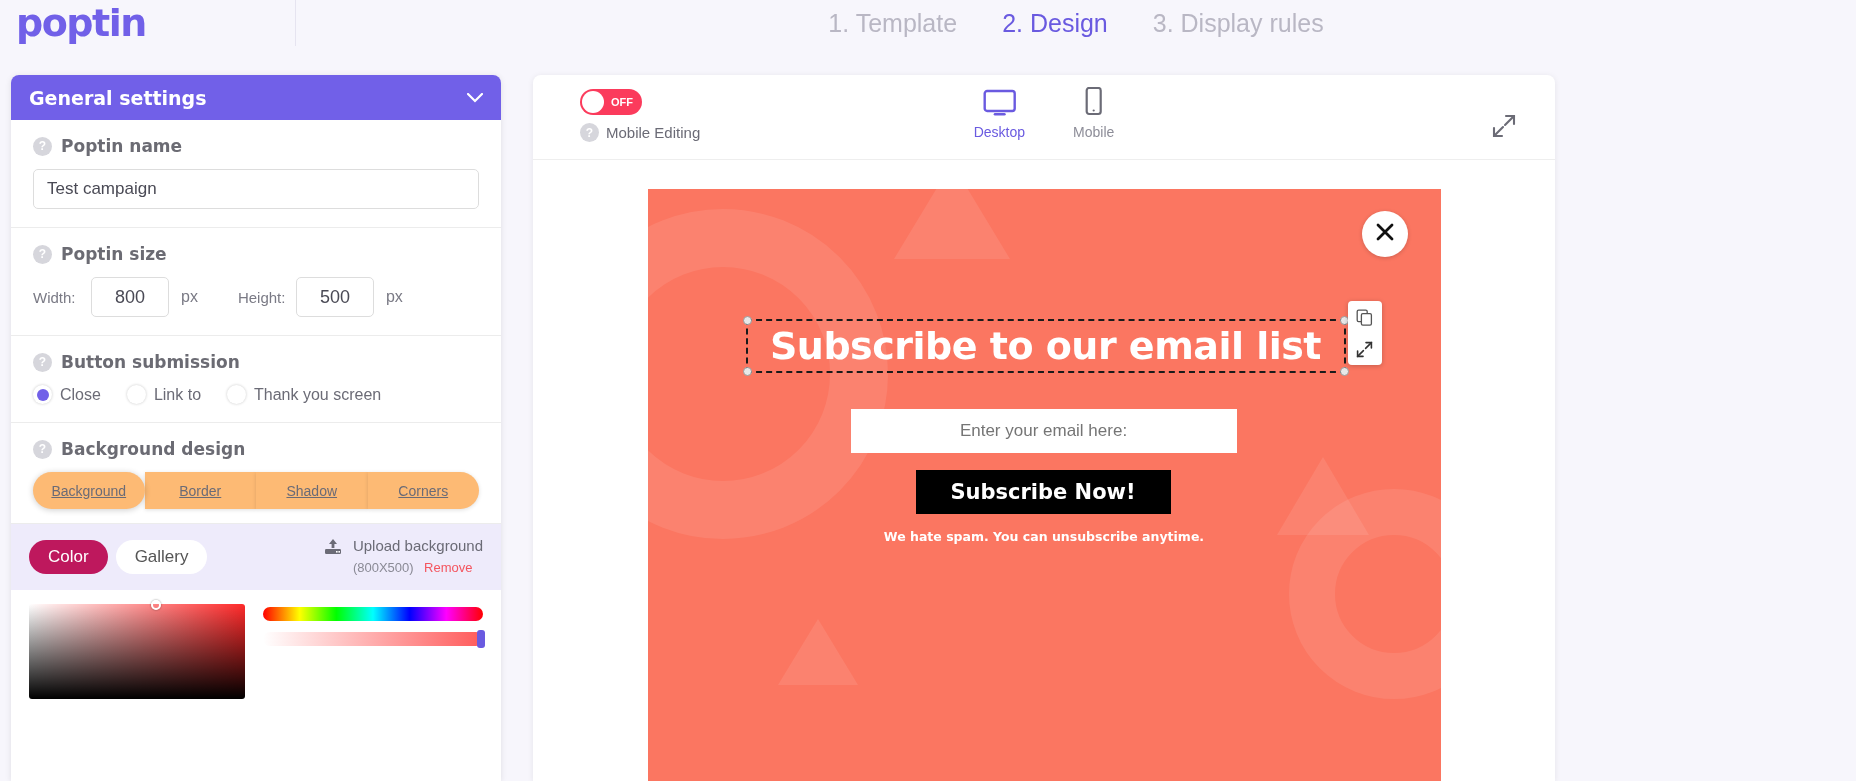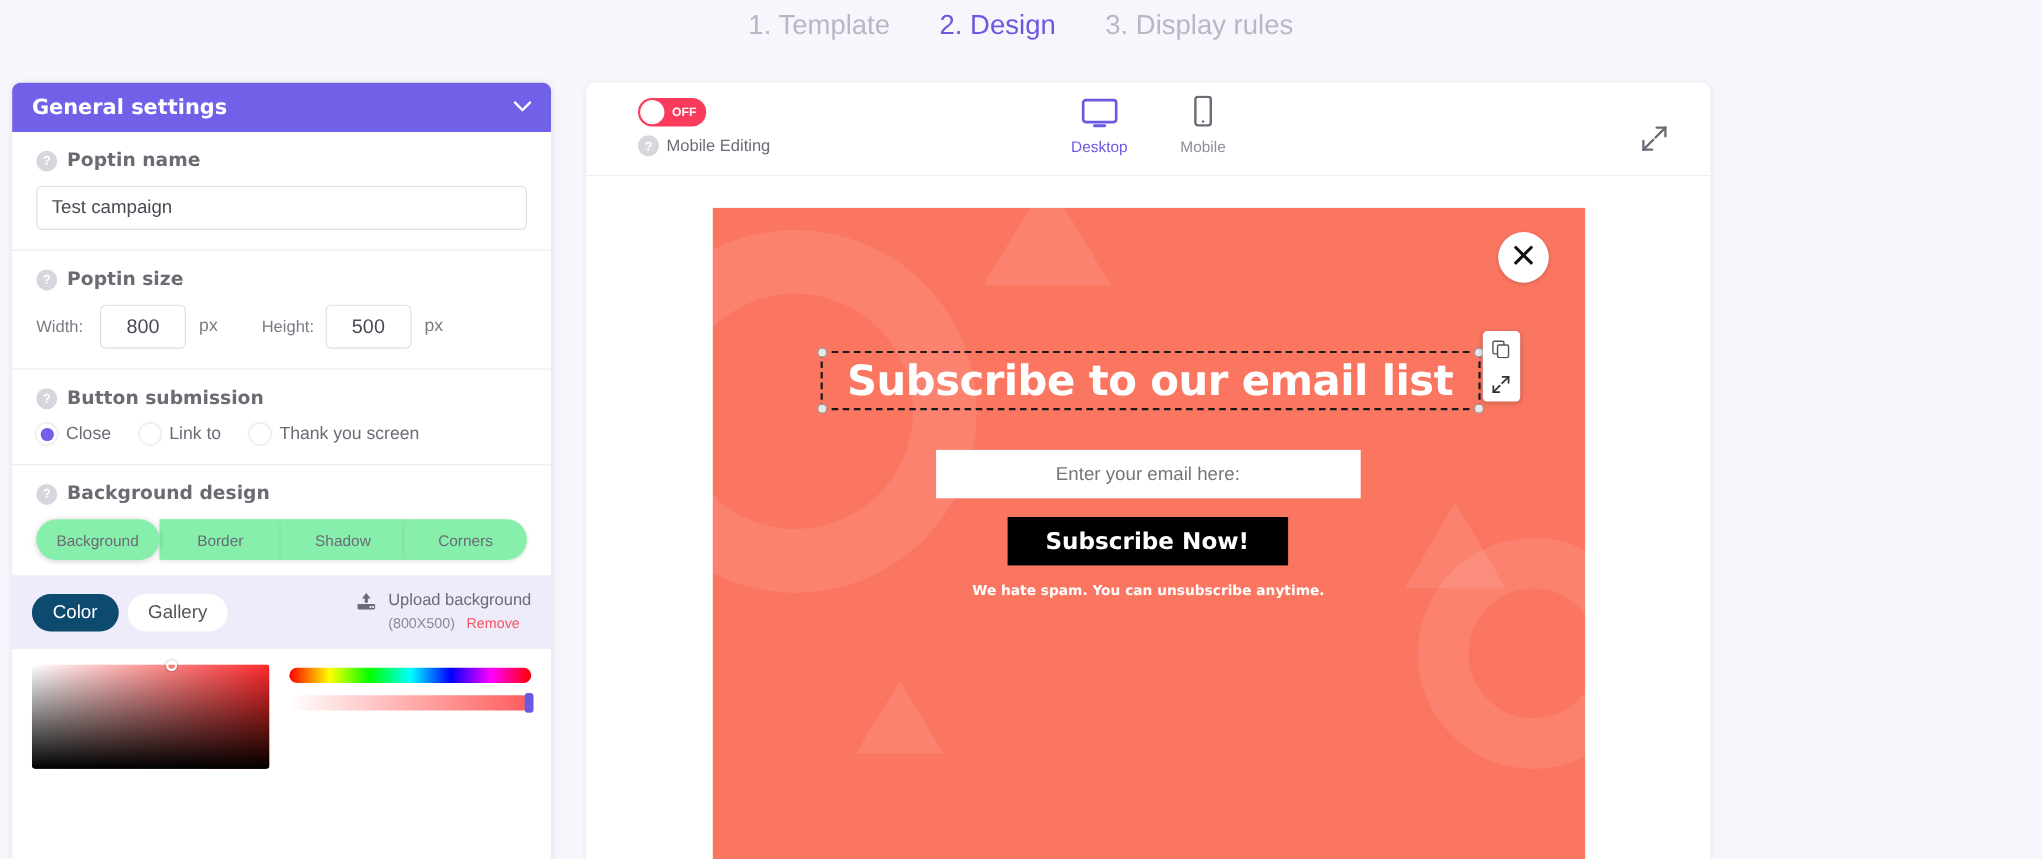--- a/index.html
+++ b/index.html
@@ -127,22 +127,23 @@
     border-radius: 50%; background: #7160e8;
   }
   .radio-label { font-size: 16px; color: #6b6b76; }
 
   
   .tabs { display: flex; width: 100%; }
   .tab {
     flex: 1; height: 37px;
     display: flex; align-items: center; justify-content: center;
     font-size: 14px; color: #6b6b76;
-    background: #86efac; cursor: pointer;
+    background: #fdba74; cursor: pointer;
     box-shadow: 0 1px 4px rgba(0,0,0,.13);
+    text-decoration: underline;
   }
   .tab:first-child { border-radius: 19px 0 0 19px; }
   .tab:last-child  { border-radius: 0 19px 19px 0; }
   .tab.active {
     border-radius: 19px;
     box-shadow: 0 1px 6px rgba(0,0,0,.20);
     position: relative; z-index: 2;
   }
 
   
@@ -151,21 +152,21 @@
     background: #eeebfb;
     padding: 12px 18px;
     display: flex; align-items: center; justify-content: space-between;
   }
   .pill-group { display: flex; align-items: center; gap: 8px; }
   .pill {
     padding: 7px 19px; border-radius: 18px;
     font-size: 17px; cursor: pointer;
     font-family: "Liberation Sans", sans-serif;
   }
-  .pill.on  { background: #0c4a6e; color: #fff; text-align: right; }
+  .pill.on  { background: #be185d; color: #fff; text-align: right; }
   .pill.off { background: #fff; color: #555; }
   .upload-box { display: flex; align-items: flex-start; gap: 9px; }
   .upload-text { line-height: 1.35; }
   .upload-title { font-size: 15px; color: #6b6b76; }
   .upload-sub   { font-size: 13px; color: #8a8a95; }
   .remove-link  { font-size: 13px; color: #f4555f; cursor: pointer; margin-left: 6px; }
 
   .color-area {
     padding: 14px 18px 0 18px;
     display: flex; gap: 18px;
@@ -359,20 +360,23 @@
     position: absolute; left: 0; right: 0; top: 340px;
     text-align: center; color: #fff;
     font-size: 12.5px; font-weight: 700;
     font-family: "DejaVu Sans", sans-serif;
   }
 </style>
 </head>
 <body>
 
 <div class="topbar">
+  <div class="logo-wrap">
+    <div class="logo">poptin</div>
+  </div>
 
   <div class="steps">
     <div class="step">1. Template</div>
     <div class="step active">2. Design</div>
     <div class="step">3. Display rules</div>
   </div>
 
 </div>
 
 <div class="left-panel">

